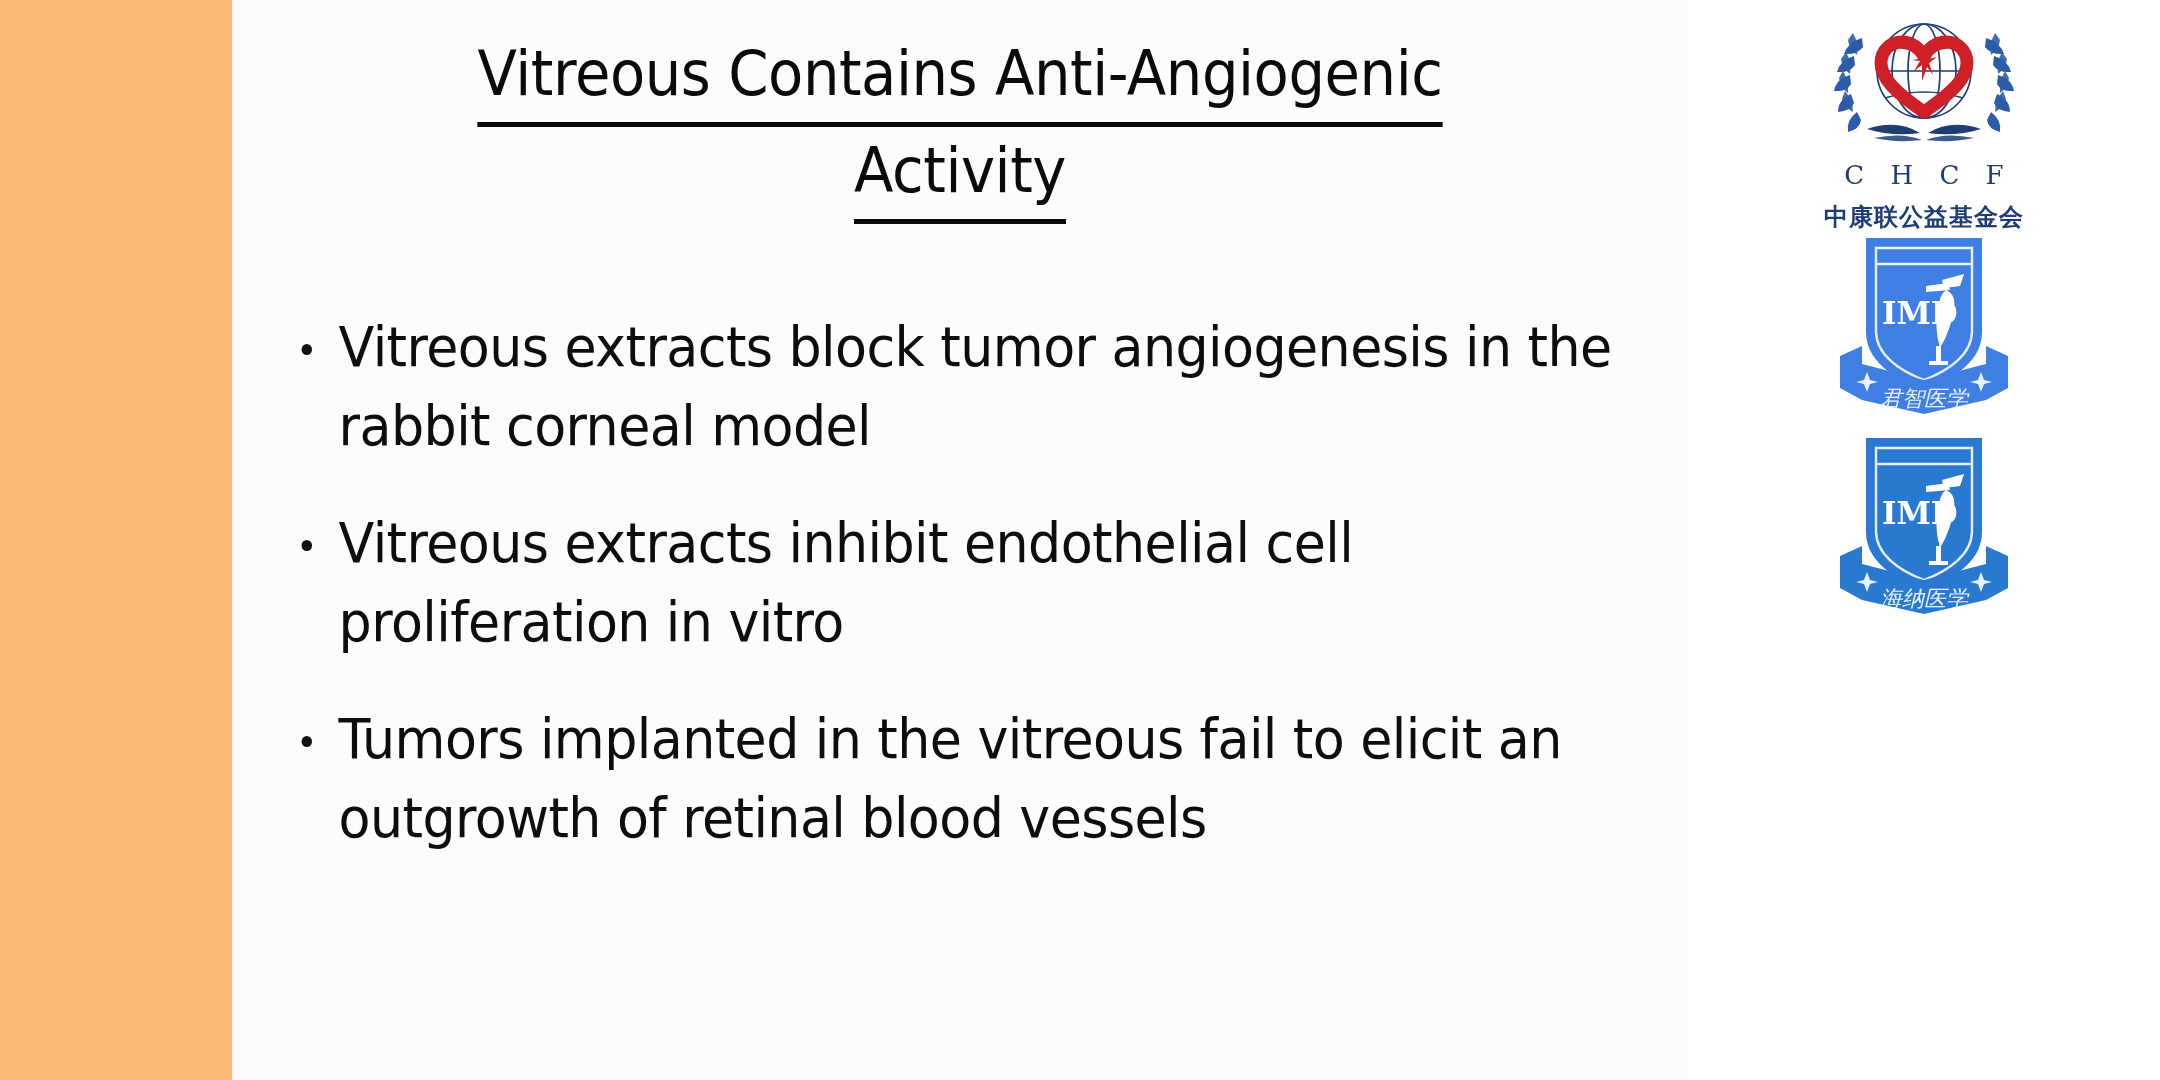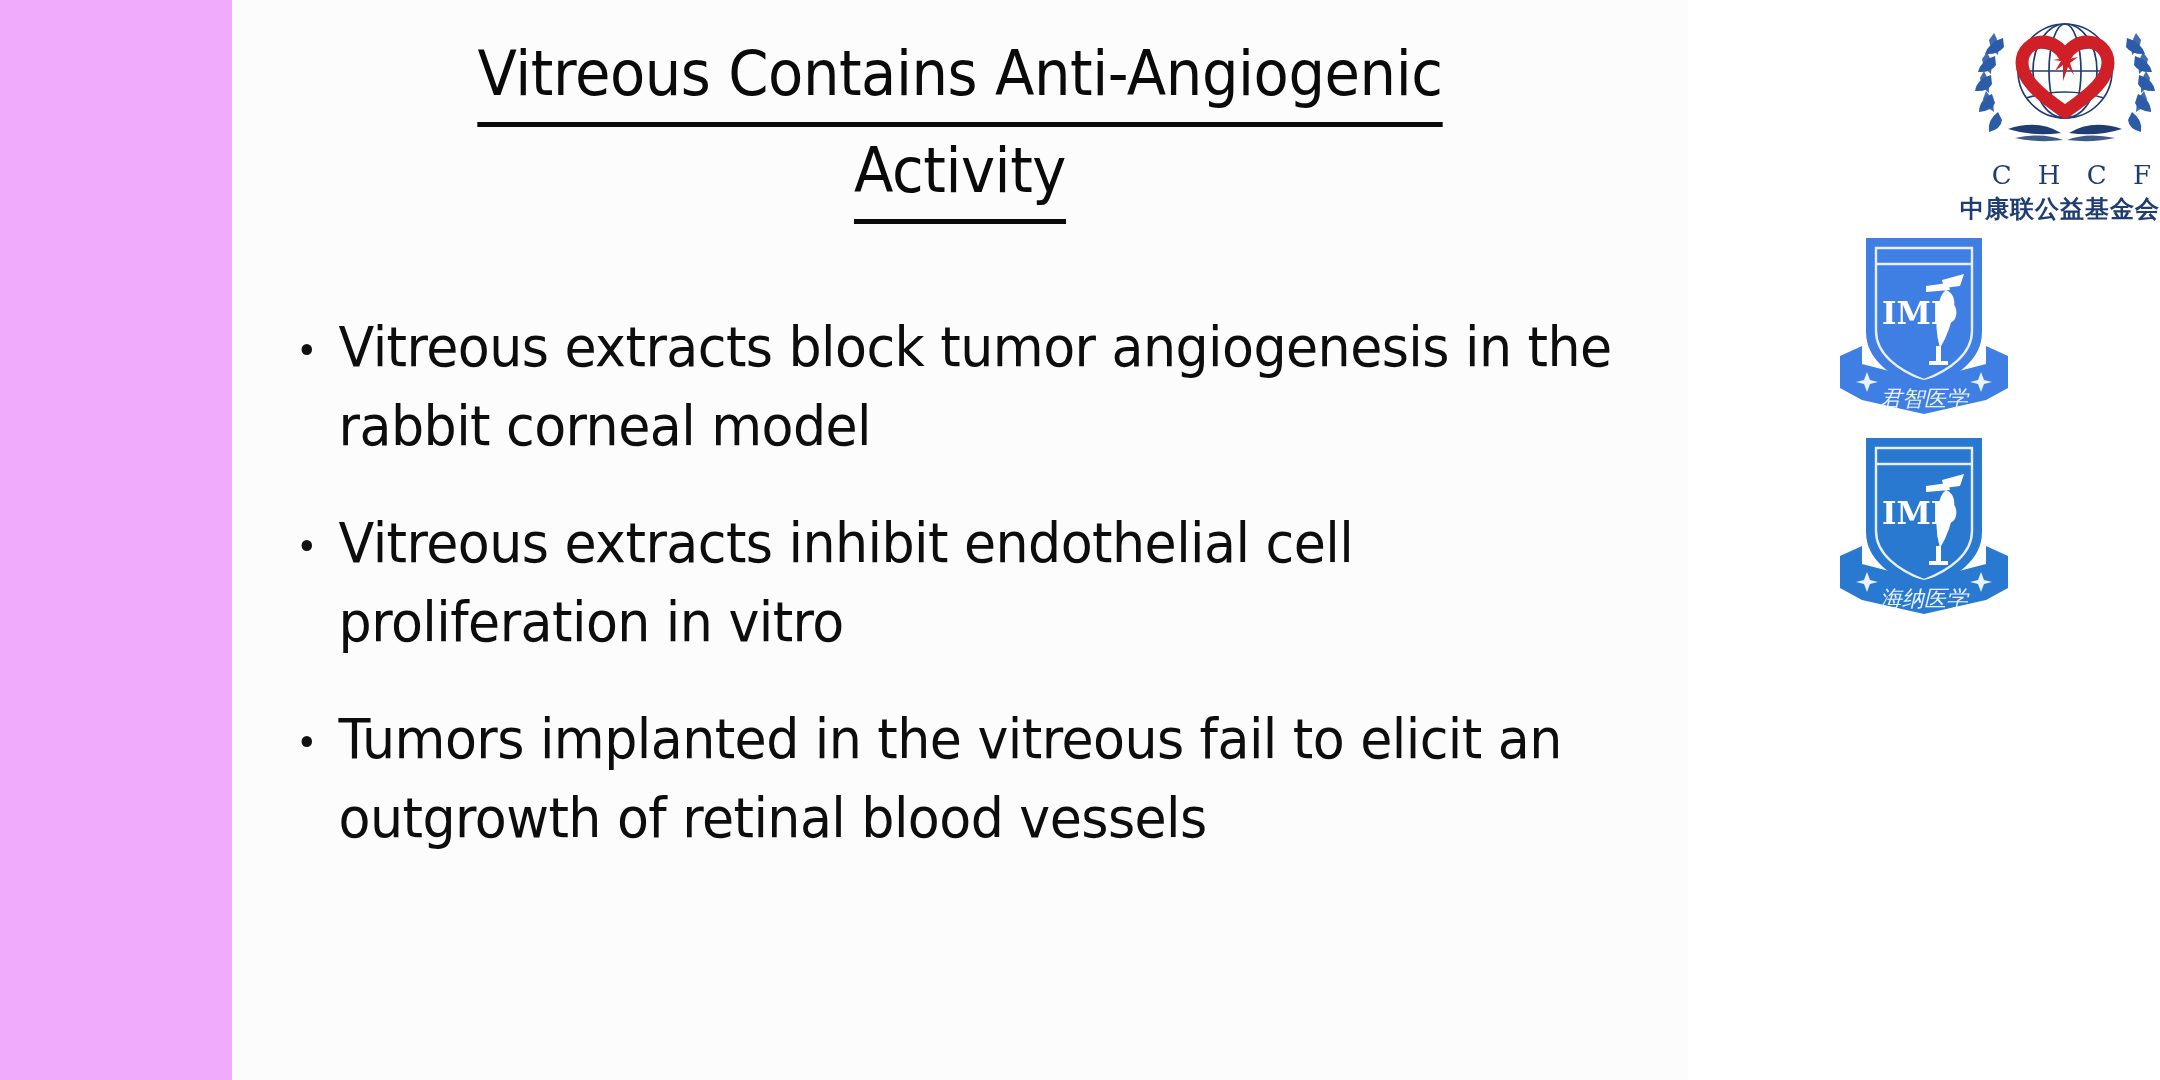--- a/index.html
+++ b/index.html
@@ -14,21 +14,21 @@
     overflow: hidden;
     font-family: "DejaVu Sans", sans-serif;
   }
 
   
   #slide-stage {
     position: absolute;
     left: 0; top: 0;
     width: 2160px;
     height: 1080px;
-    background: #f0abfc;
+    background: #fdba74;
   }
   
   #slide-panel {
     position: absolute;
     left: 232px; top: 0;
     width: 1456px;
     height: 1080px;
     background: #fcfcfd;
   }
 
@@ -100,40 +100,40 @@
     background: #ffffff;
   }
   .logo-slot {
     position: absolute;
     left: 0;
     width: 472px;
     display: flex;
     flex-direction: column;
     align-items: center;
   }
-  #logo-chcf { top: 8px; align-items: flex-end; }
+  #logo-chcf { top: 8px; }
   #logo-imd-1 { top: 228px; }
   #logo-imd-2 { top: 428px; }
 
   .chcf-mark { width: 190px; height: 150px; display: block; }
   .chcf-abbr {
     font-family: "DejaVu Serif", serif;
     font-size: 26px;
     letter-spacing: 9px;
     color: #1f3d73;
     margin-top: 2px;
     padding-left: 9px;
   }
   .chcf-cn {
     font-family: "DejaVu Sans", sans-serif;
     font-size: 24px;
     font-weight: 700;
     letter-spacing: 1px;
     color: #1f3d73;
-    margin-top: 3px;
+    margin-top: 11px;
   }
   .imd-mark { width: 176px; height: 190px; display: block; }
 </style>
 </head>
 <body>
 
 <div id="slide-stage">
 
   <div id="slide-panel"></div>
 

